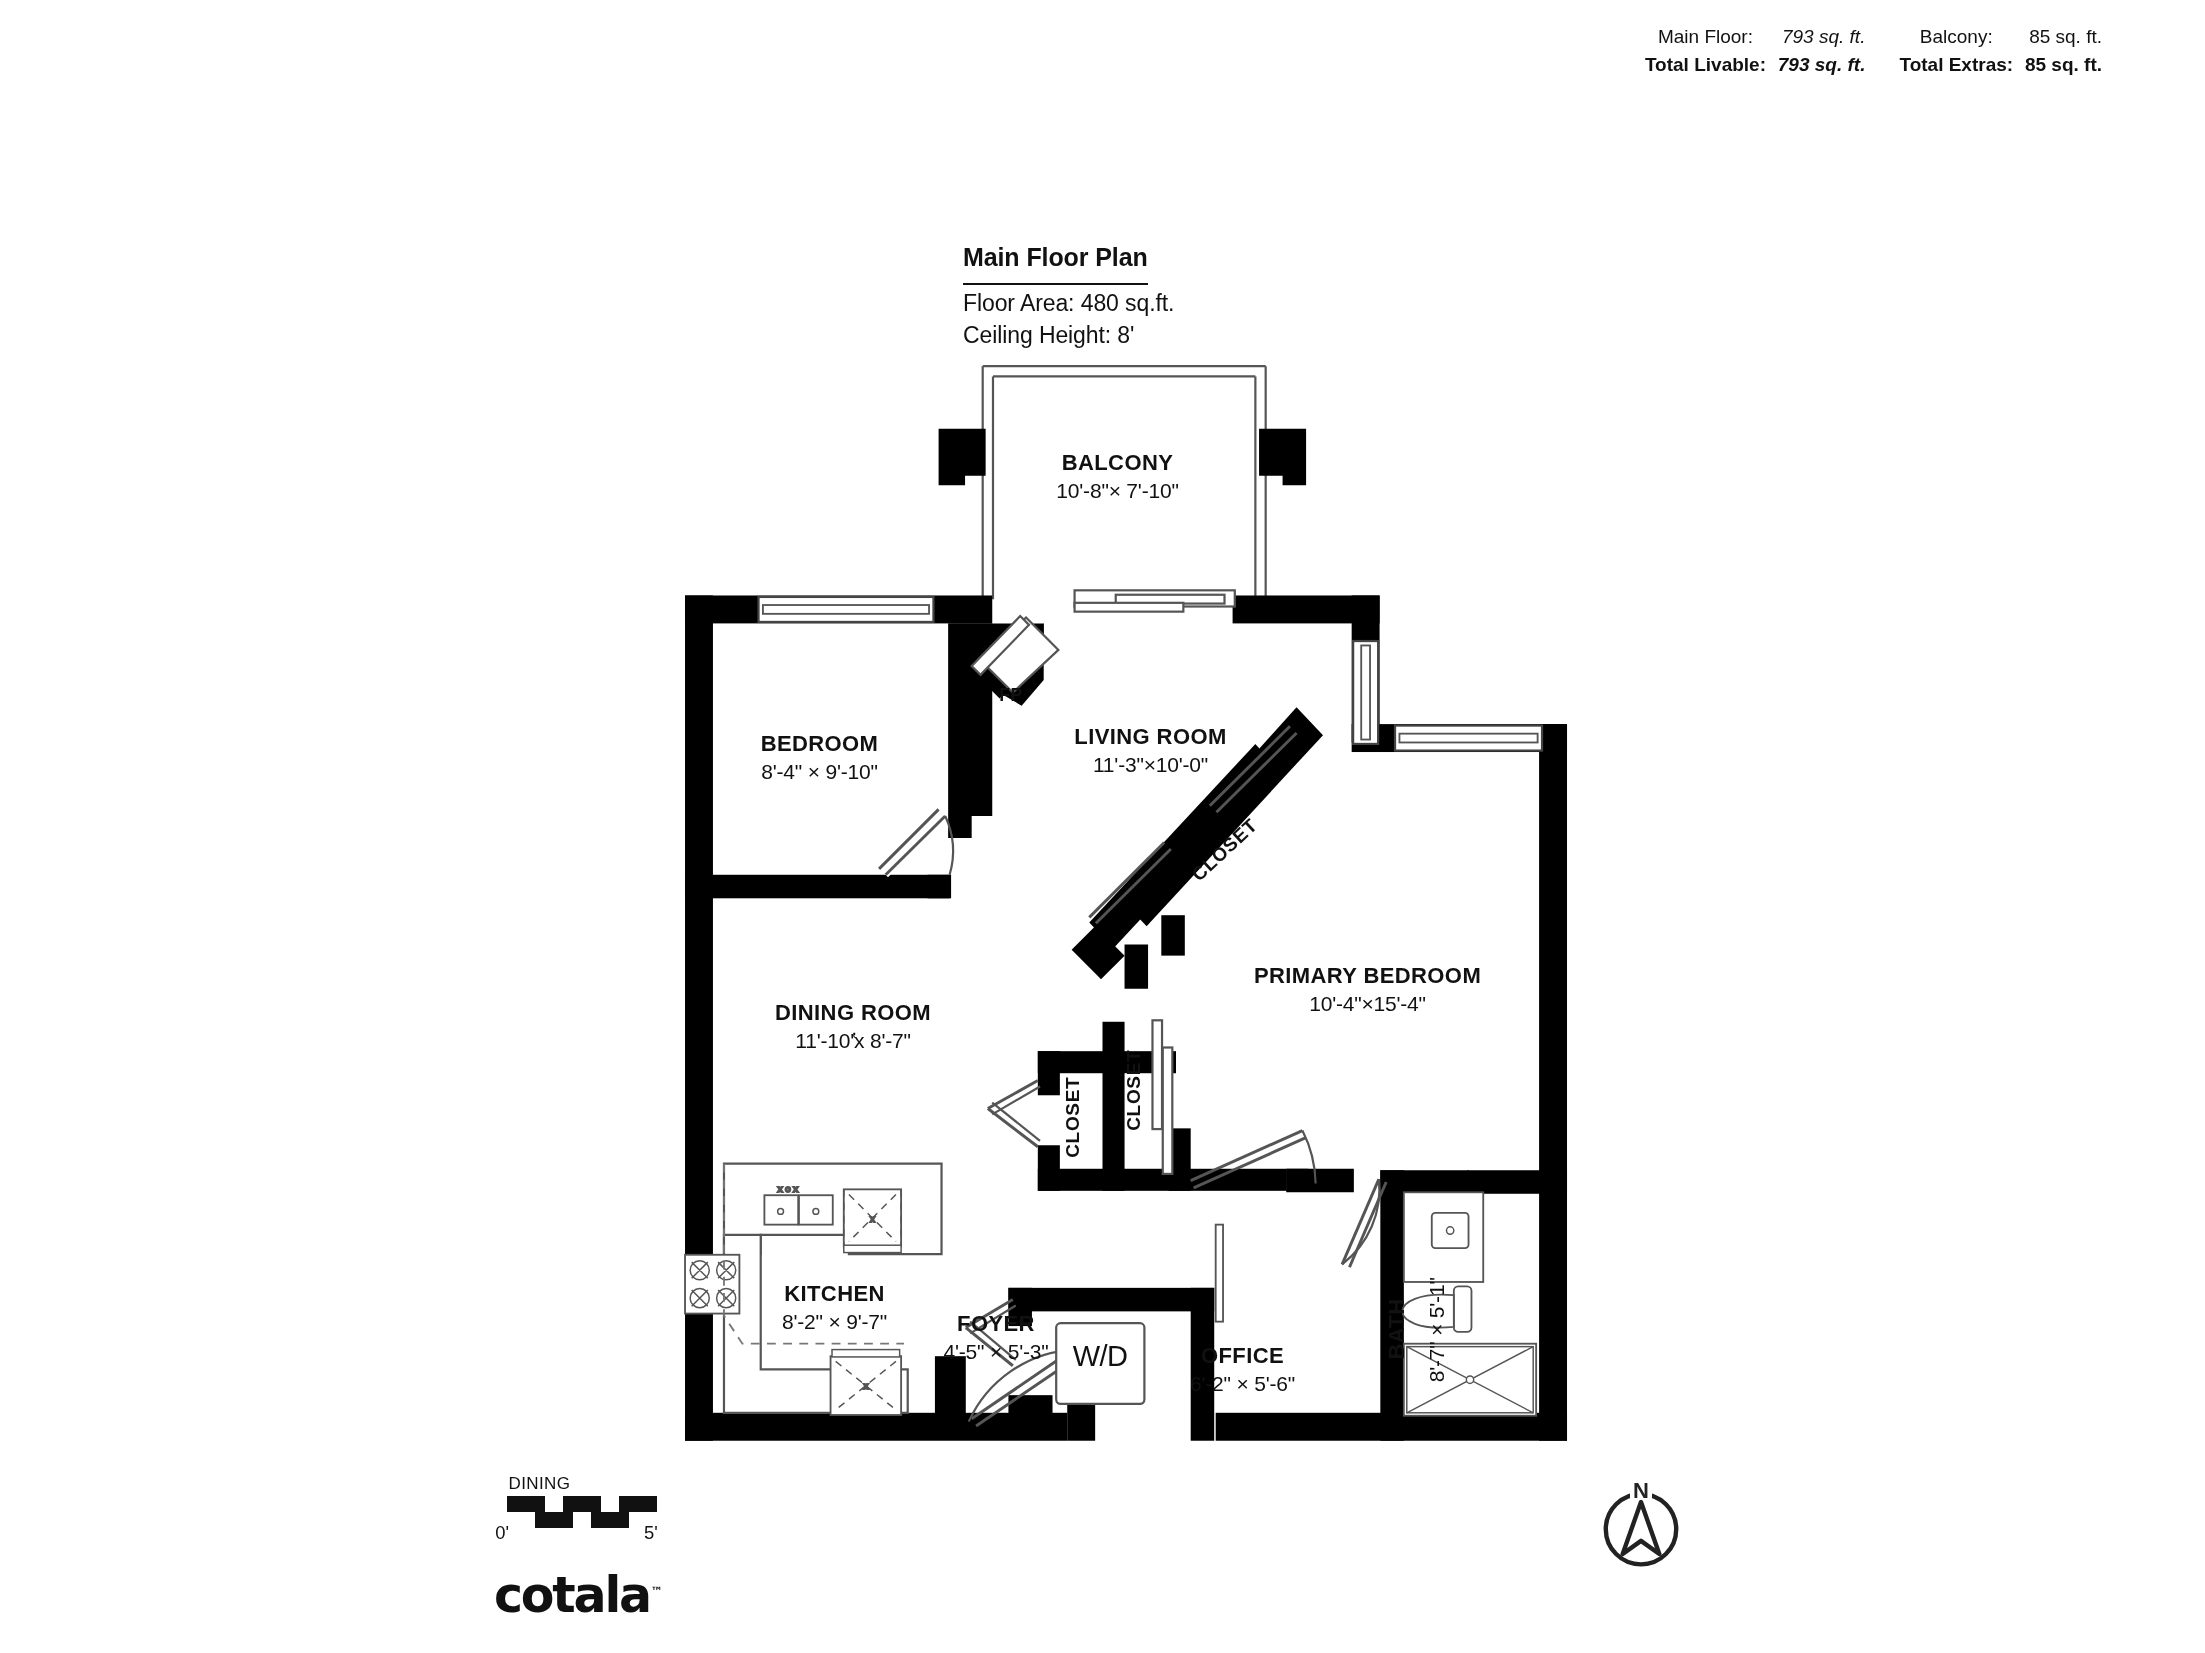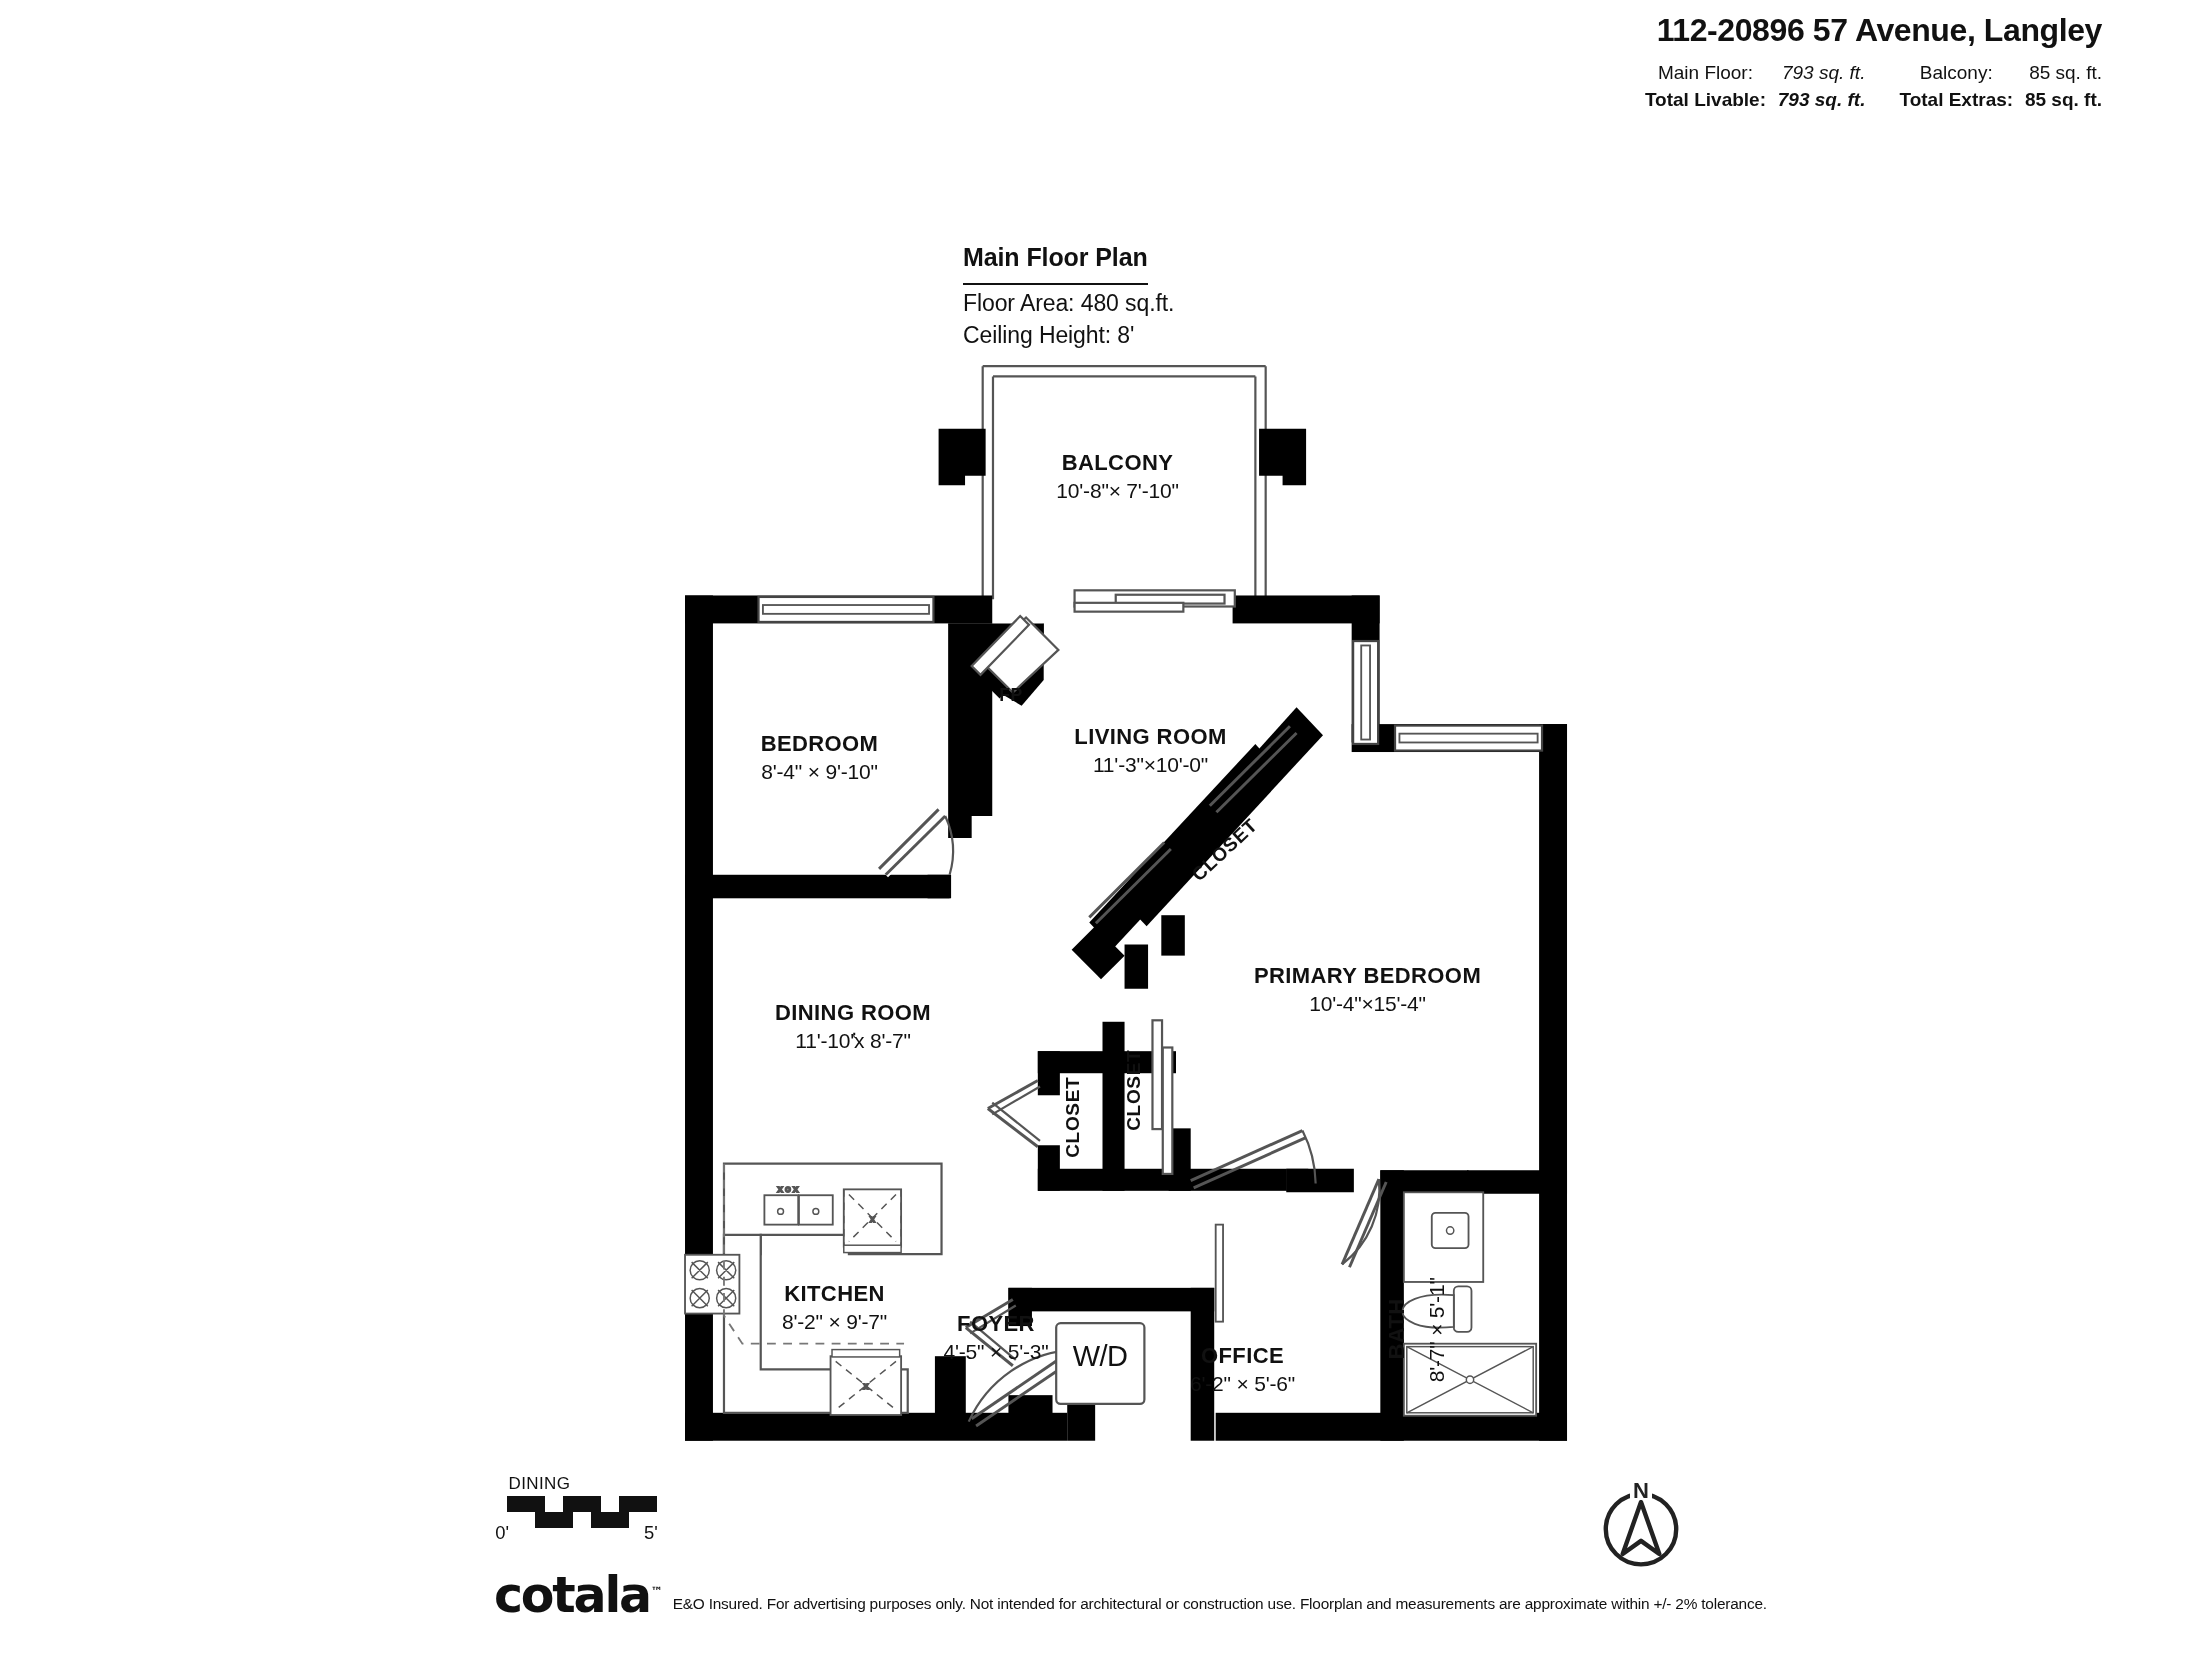--- a/index.html
+++ b/index.html
@@ -174,21 +174,20 @@
     margin-left: 10.3px;
     margin-bottom: 6.6px;
     letter-spacing: -0.2px;
     white-space: nowrap;
   }
 </style>
 </head>
 <body>
 
 <div id="header">
-  <div class="addr">112-20896 57 Avenue, Langley</div>
   <table>
     <tbody>
         <tr>
       <td class="lbl">Main Floor:</td>
       <td class="val">793 sq. ft.</td>
       <td class="lbl">Balcony:</td>
       <td class="val2">85 sq. ft.</td>
     </tr>
     <tr class="bold">
       <td class="lbl">Total Livable:</td>
@@ -536,15 +535,14 @@
   <circle cx="75" cy="82" r="48" fill="none" stroke="#222" stroke-width="6"></circle>
   <path d="M75,45 L100,116 L75,98 L50,116 Z" fill="none" stroke="#222" stroke-width="6" stroke-linejoin="round"></path>
   <rect x="60" y="16" width="30" height="26" fill="#fff"></rect>
   <text x="75" y="40" text-anchor="middle" font-size="30" font-weight="bold" font-family="'Liberation Sans',sans-serif" fill="#222">N</text>
 </svg>
 
 <div id="footer">
   <div class="logo">
     <span>cotala</span><span class="tm">™</span>
   </div>
-  <div class="disc">E&amp;O Insured. For advertising purposes only. Not intended for architectural or construction use. Floorplan and measurements are approximate within +/- 2% tolerance.</div>
 </div>
 
 
 </body></html>

